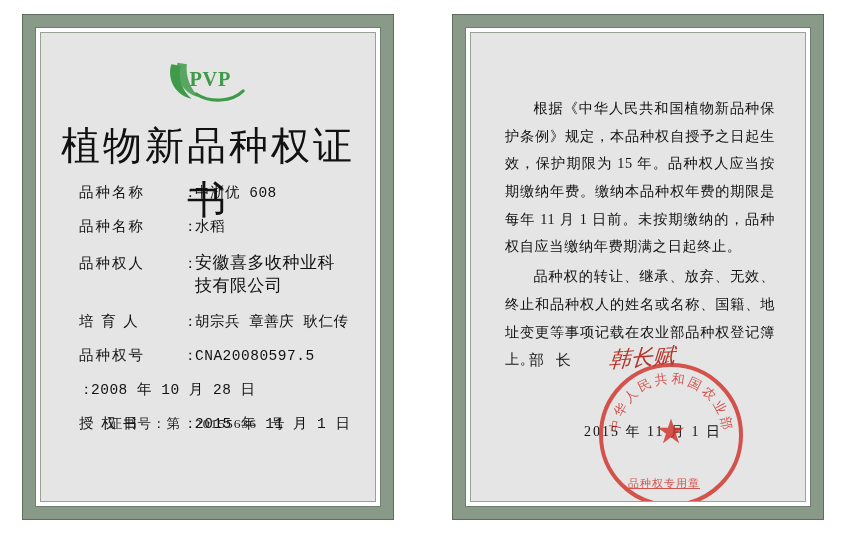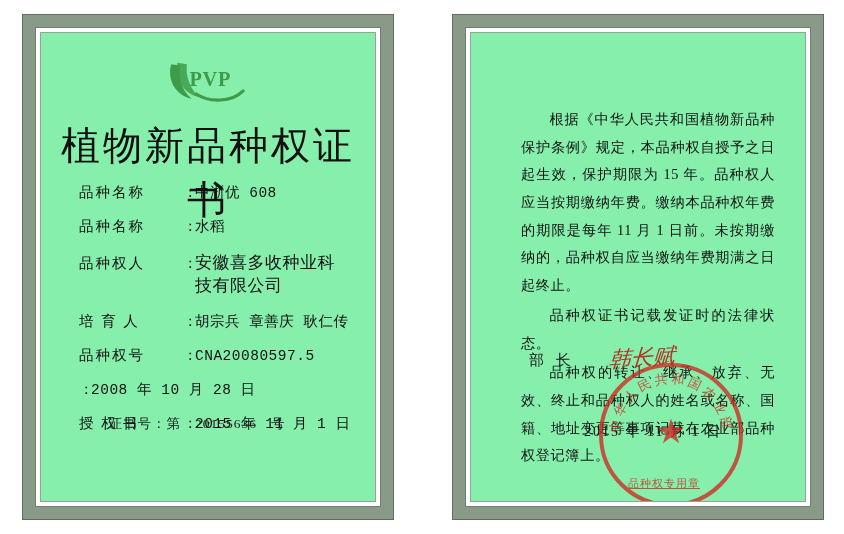--- a/index.html
+++ b/index.html
@@ -60,21 +60,21 @@
   }
   .border-inner2 {
     position: absolute;
     inset: 18px;
     border: 1px solid #97a495;
     box-sizing: border-box;
   }
   .paper {
     position: absolute;
     inset: 19px;
-    background: #86efac;
+    background: #e5e5e5;
     overflow: hidden;
   }
 
   
   .logo-wrap {
     position: absolute;
     left: 0; right: 0;
     top: 26px;
     display: flex;
     justify-content: center;
@@ -134,29 +134,28 @@
     bottom: 68px;
     text-align: center;
     font-size: 13.5px;
     letter-spacing: 1px;
   }
   .serial .num { margin: 0 14px; letter-spacing: 1px; }
 
   
   .rtext {
     position: absolute;
-    left: 50px;
+    left: 34px;
     right: 30px;
     top: 62px;
     font-size: 14.2px;
     line-height: 1.95;
     text-align: justify;
     color: #111;
     letter-spacing: 0.6px;
-    margin-top: 11px;
   }
   .rtext p {
     margin: 0 0 2px 0;
     text-indent: 2em;
   }
   .sign-row {
     position: absolute;
     left: 58px;
     right: 30px;
     top: 310px;
@@ -296,21 +295,20 @@
 
   <div class="cert cert-right">
     <div class="border-outer"></div>
     <div class="border-inner"></div>
     <div class="border-inner2"></div>
 
     <div class="paper">
 
       <div class="rtext">
         <p>根据《中华人民共和国植物新品种保护条例》规定，本品种权自授予之日起生效，保护期限为 15 年。品种权人应当按期缴纳年费。缴纳本品种权年费的期限是每年 11 月 1 日前。未按期缴纳的，品种权自应当缴纳年费期满之日起终止。</p>
-        <p>品种权证书记载发证时的法律状态。</p>
         <p>品种权的转让、继承、放弃、无效、终止和品种权人的姓名或名称、国籍、地址变更等事项记载在农业部品种权登记簿上。</p>
       </div>
 
       <div class="sign-row">
         <span class="sign-label">部  长</span>
         <span class="sign-name">韩长赋</span>
       </div>
 
       <div class="date-row">2015 年 11 月 1 日</div>
 

